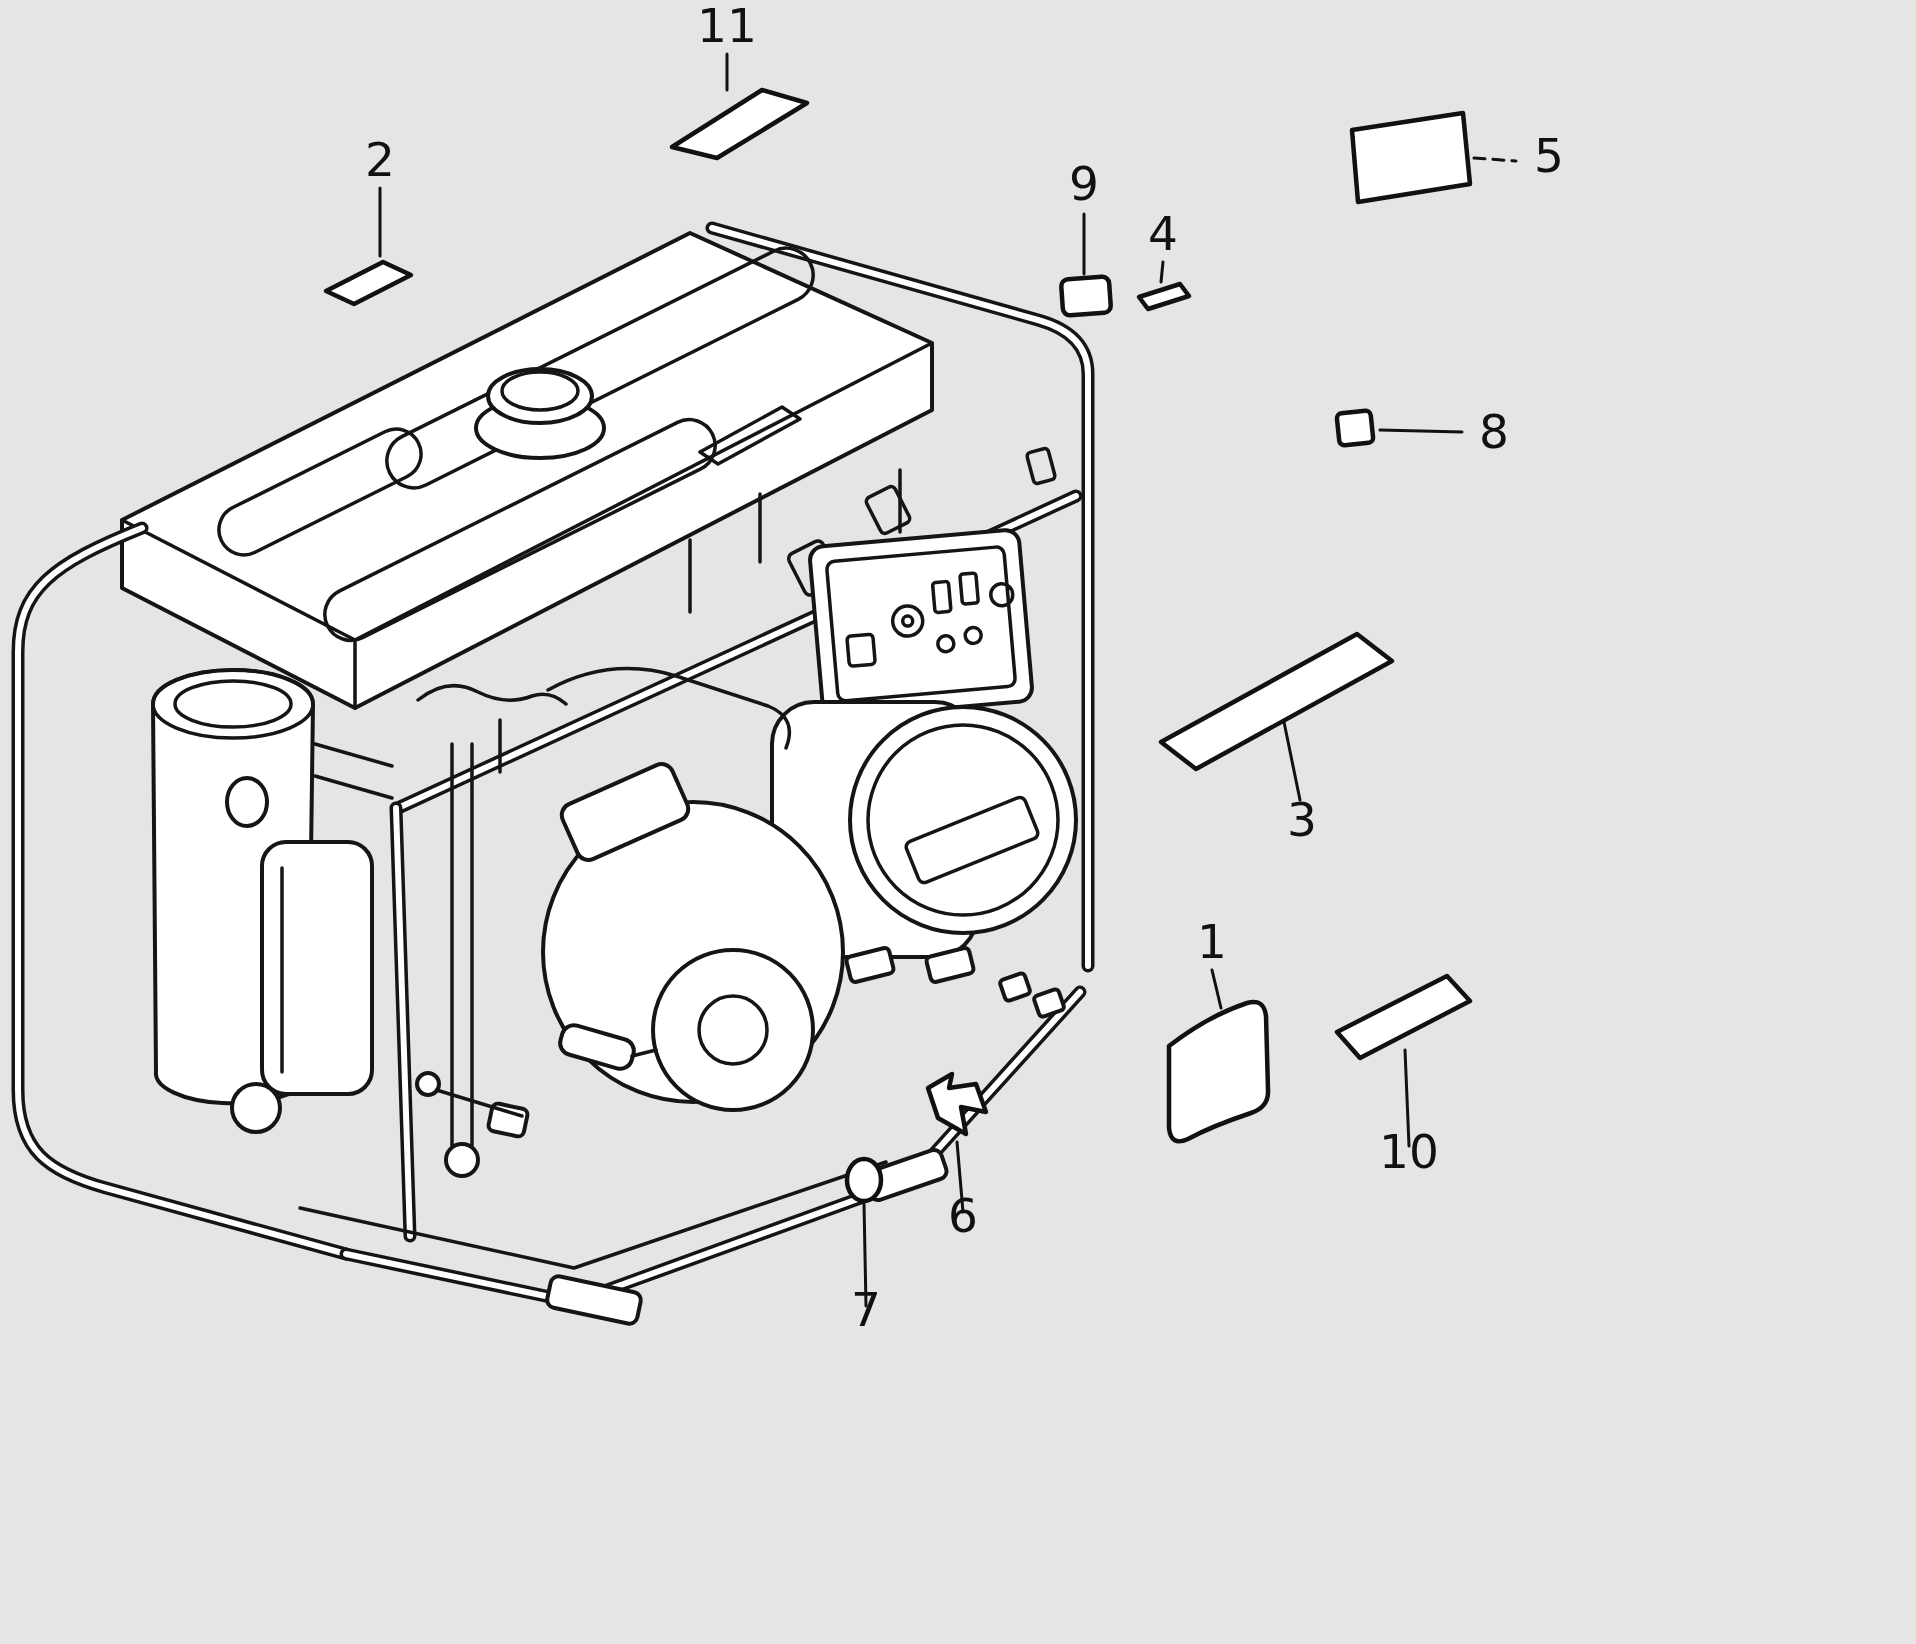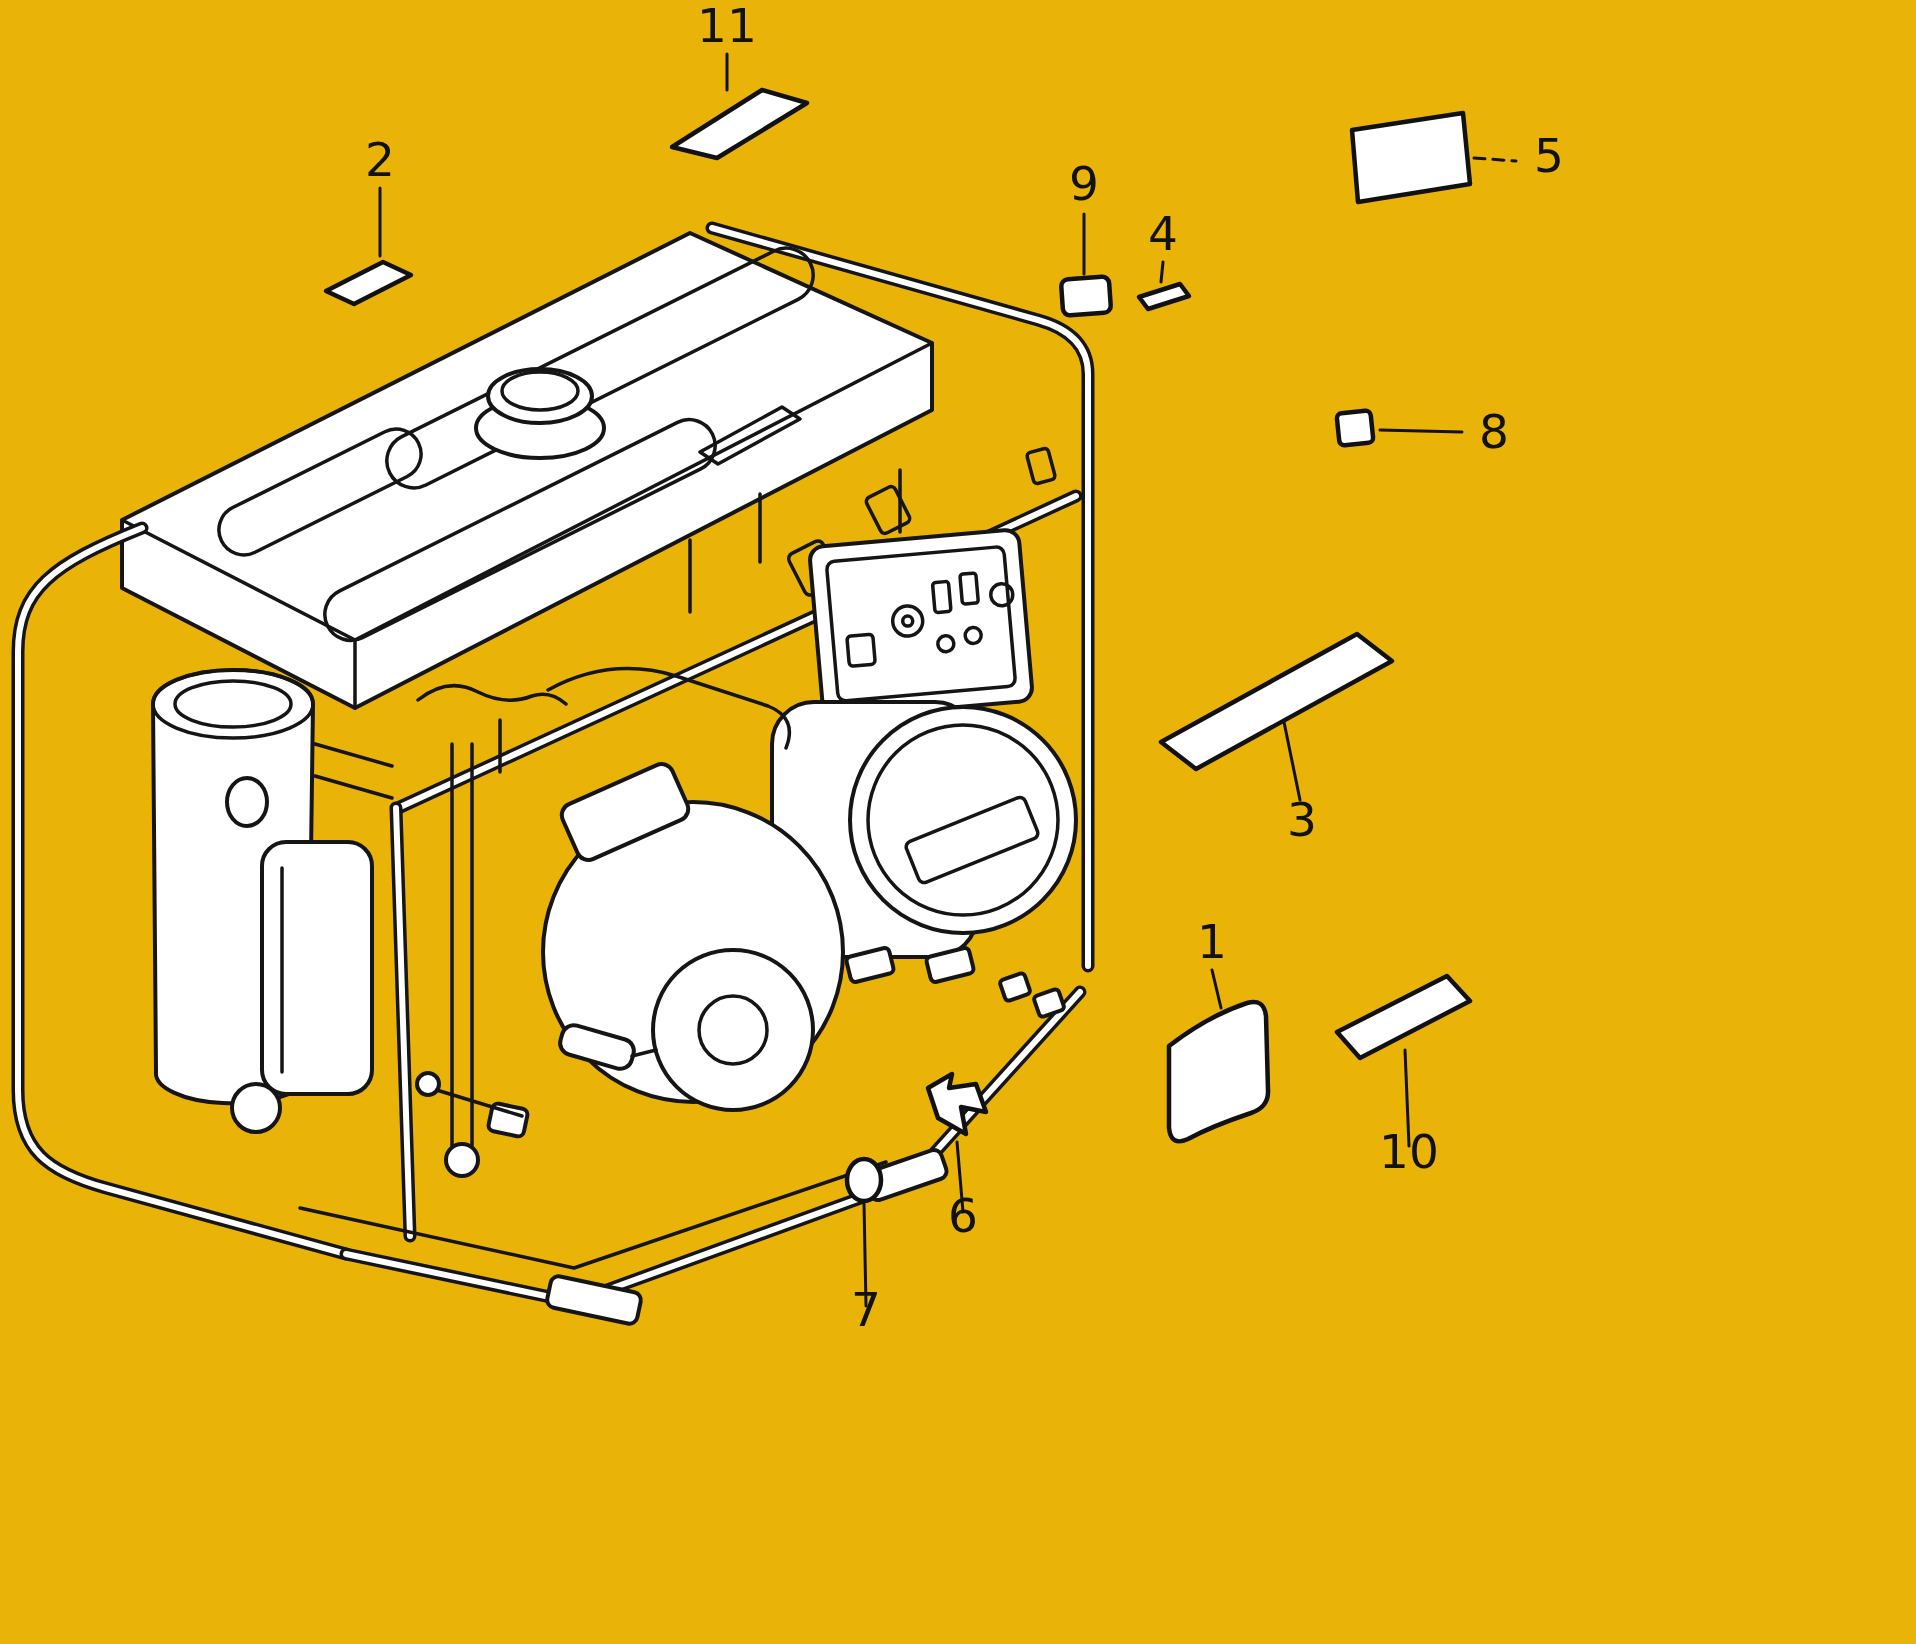--- a/index.html
+++ b/index.html
@@ -1,16 +1,16 @@
 <!DOCTYPE html>
 <html><head>
 <meta charset="utf-8">
 <style>
   html,body{margin:0;padding:0;background:#ffffff}
-  .page{position:relative;width:1916px;height:1644px;background:#eab308;overflow:hidden}
+  .page{position:relative;width:1916px;height:1644px;background:#e5e5e5;overflow:hidden}
   svg{display:block;width:100%;height:100%}
   .ln{fill:none;stroke:#151515;stroke-width:3.5;stroke-linecap:round;stroke-linejoin:round}
   .fw{fill:#ffffff;stroke:#151515;stroke-width:4;stroke-linejoin:round;stroke-linecap:round}
   .tube{fill:none;stroke:#151515;stroke-width:13;stroke-linecap:round;stroke-linejoin:round}
   .tubeIn{fill:none;stroke:#ffffff;stroke-width:6;stroke-linecap:round;stroke-linejoin:round}
   .sticker{fill:#ffffff;stroke:#111111;stroke-width:4.5;stroke-linejoin:round}
   .leader{fill:none;stroke:#111111;stroke-width:3;stroke-linecap:round}
   .leader.dashed{stroke-dasharray:11 8}
   .num{font-family:"DejaVu Sans","Liberation Sans",sans-serif;font-size:47px;fill:#111111;text-anchor:middle}
 </style>

